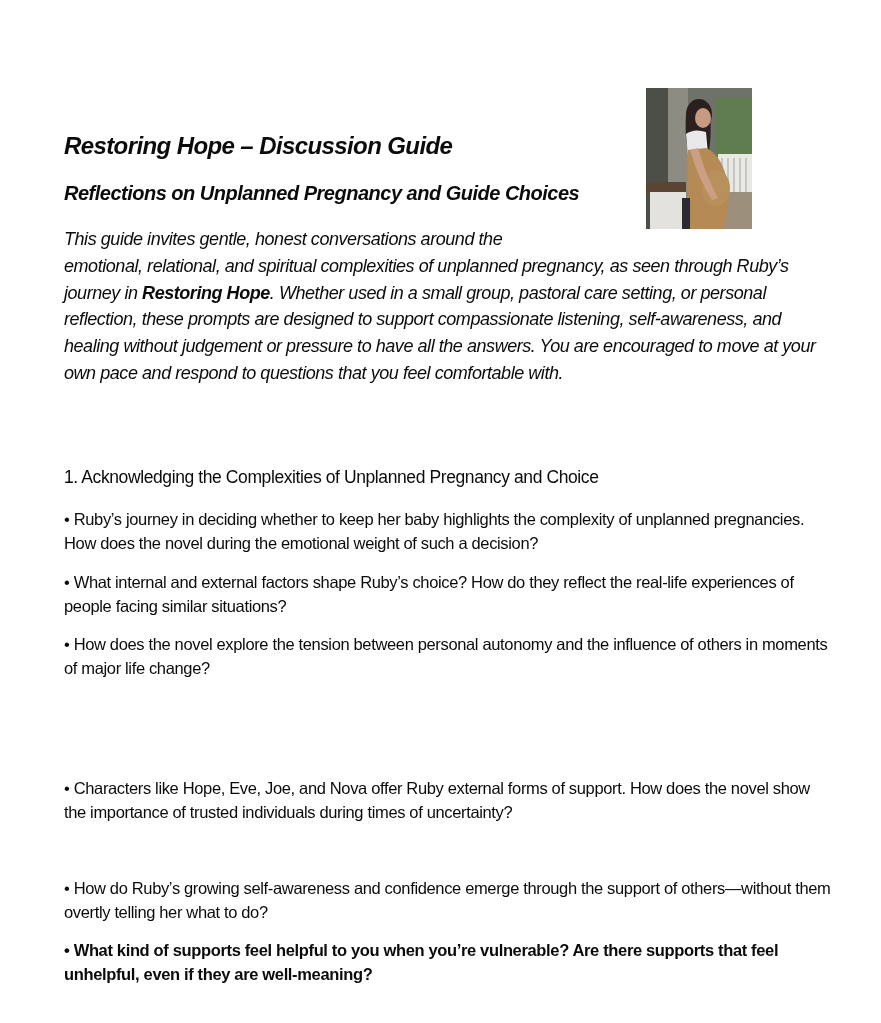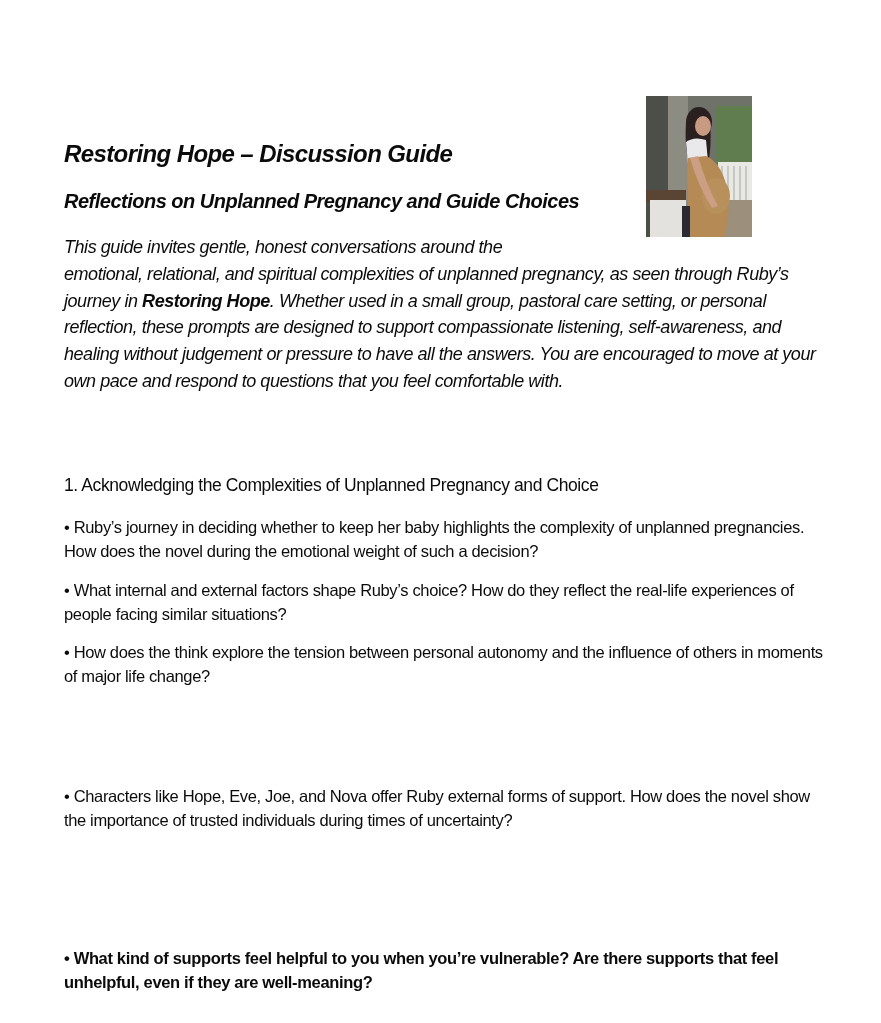--- a/index.html
+++ b/index.html
@@ -1,20 +1,20 @@
 <!DOCTYPE html>
 <html><head>
   <meta charset="utf-8">
   <style>
     html, body { margin: 0; padding: 0; background: #ffffff; }
     body {
       width: 881px; height: 1023px; position: relative; overflow: hidden;
       font-family: "Liberation Sans", sans-serif; color: #0b0b0b;
     }
-    .page { position: absolute; left: 0; top: 12px; width: 881px; height: 1006px; }
+    .page { position: absolute; left: 0; top: 4px; width: 881px; height: 1006px; }
     .photo {
       position: absolute; left: 646px; top: 84px; width: 106px; height: 141px;
       overflow: hidden; background: #8a8a80;
     }
     .photo svg { display: block; width: 100%; height: 100%; }
     .title {
       position: absolute; left: 64px; top: 128px; margin: 0;
       font-size: 24px; font-weight: bold; font-style: italic; letter-spacing: -0.6px;
       white-space: nowrap;
     }
@@ -72,18 +72,19 @@
   </div>
 
   <h1 class="title">Restoring Hope – Discussion Guide</h1>
   <h2 class="subtitle">Reflections on Unplanned Pregnancy and Guide Choices</h2>
 
   <p class="intro"><span>This guide invites gentle, honest conversations around the</span><br><span>emotional, relational, and spiritual complexities of unplanned pregnancy, as seen through Ruby’s journey in </span><b>Restoring Hope</b><span>. Whether used in a small group, pastoral care setting, or personal reflection, these prompts are designed to support compassionate listening, self-awareness, and healing without judgement or pressure to have all the answers. You are encouraged to move at your own pace and respond to questions that you feel comfortable with.</span></p>
 
   <h3 class="section-heading" style="top:463px;">1. Acknowledging the Complexities of Unplanned Pregnancy and Choice</h3>
   <p class="bullet" style="top:503px;">• Ruby’s journey in deciding whether to keep her baby highlights the complexity of unplanned pregnancies. How does the novel during the emotional weight of such a decision?</p>
   <p class="bullet" style="top:566px;">• What internal and external factors shape Ruby’s choice? How do they reflect the real-life experiences of people facing similar situations?</p>
-  <p class="bullet" style="top:628px;">• How does the think explore the tension between personal autonomy and the influence of others in moments of major life change?</p>
+  <p class="bullet" style="top:628px;">• How does the novel explore the tension between personal autonomy and the influence of others in moments of major life change?</p>
 
   <p class="bullet" style="top:772px;">• Characters like Hope, Eve, Joe, and Nova offer Ruby external forms of support. How does the novel show the importance of trusted individuals during times of uncertainty?</p>
+  <p class="bullet" style="top:872px;">• How do Ruby’s growing self-awareness and confidence emerge through the support of others—without them overtly telling her what to do?</p>
   <p class="bullet" style="top:934px;font-weight:bold;">• What kind of supports feel helpful to you when you’re vulnerable? Are there supports that feel unhelpful, even if they are well-meaning?</p>
 
 </div>
 
 </body></html>

